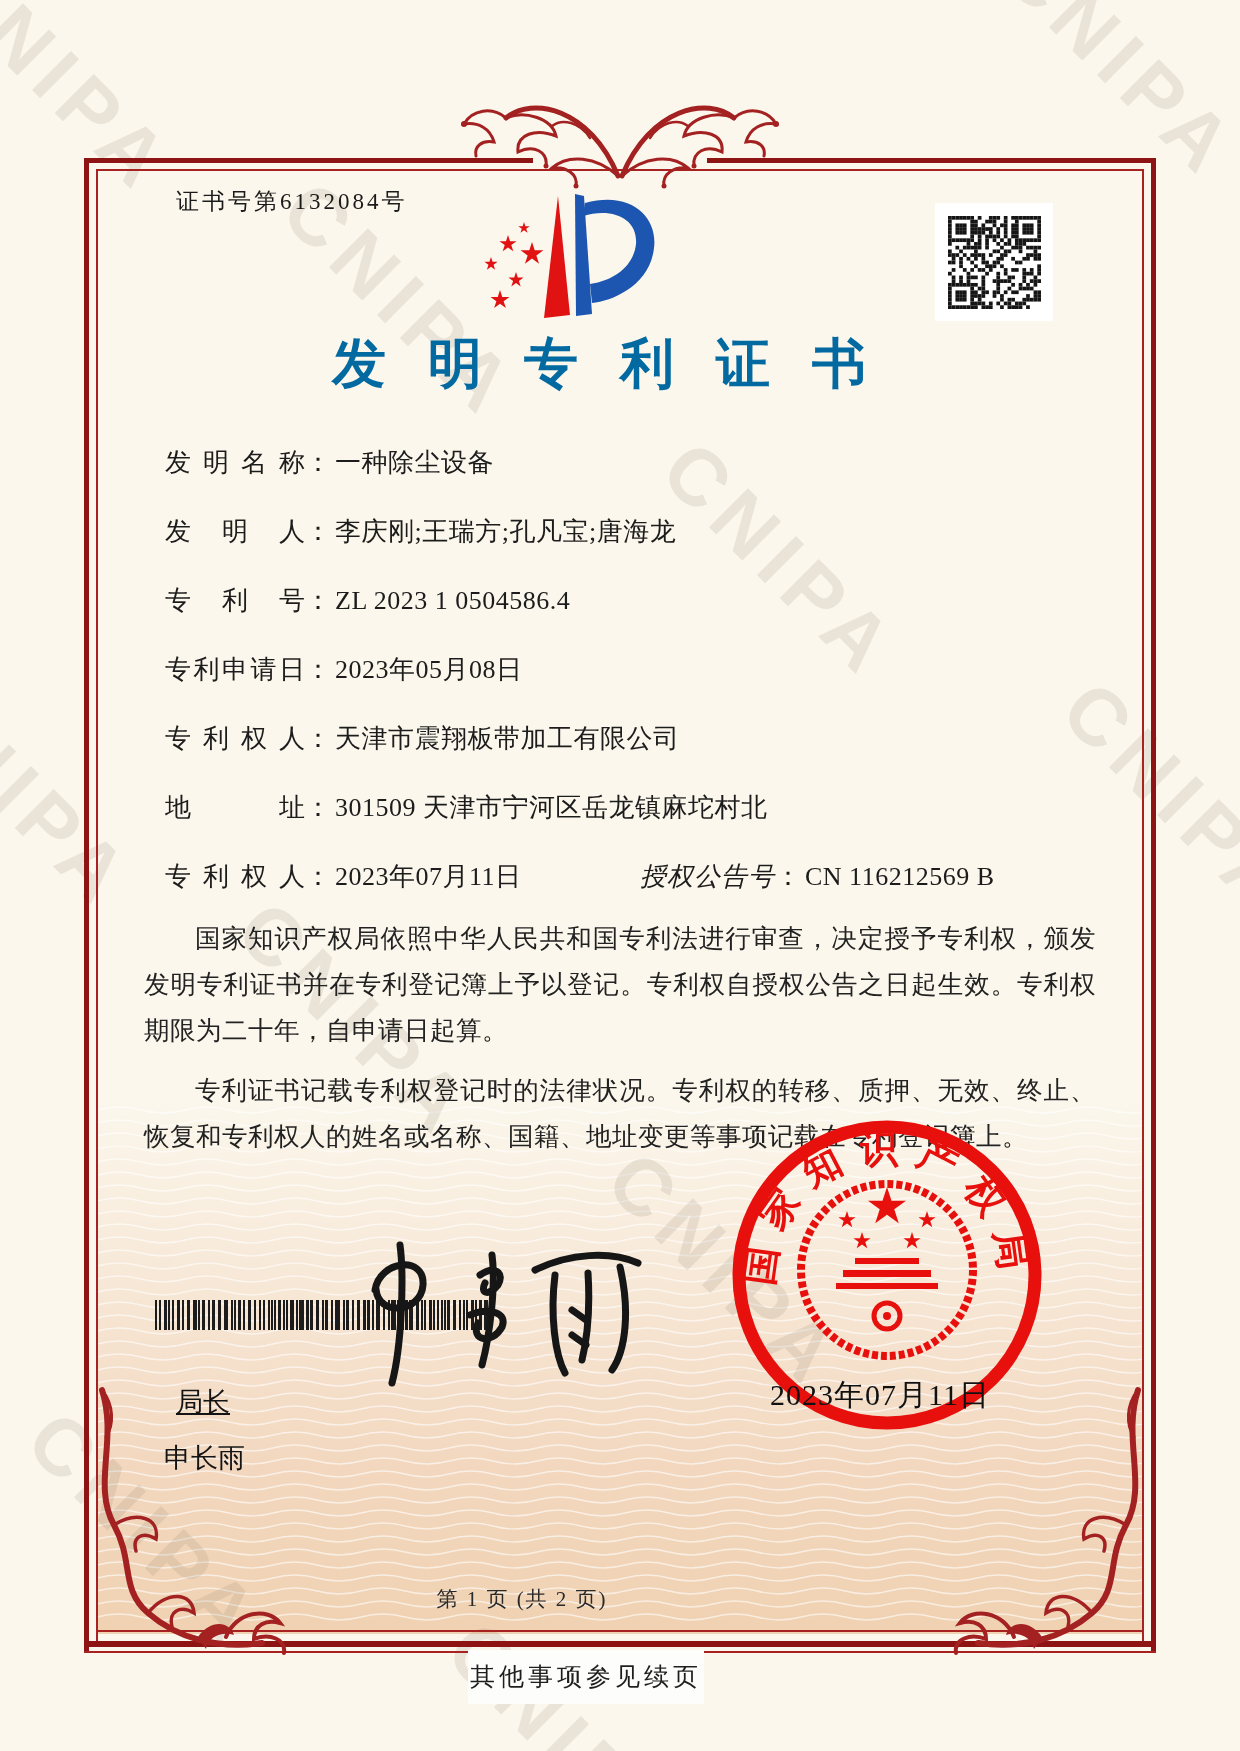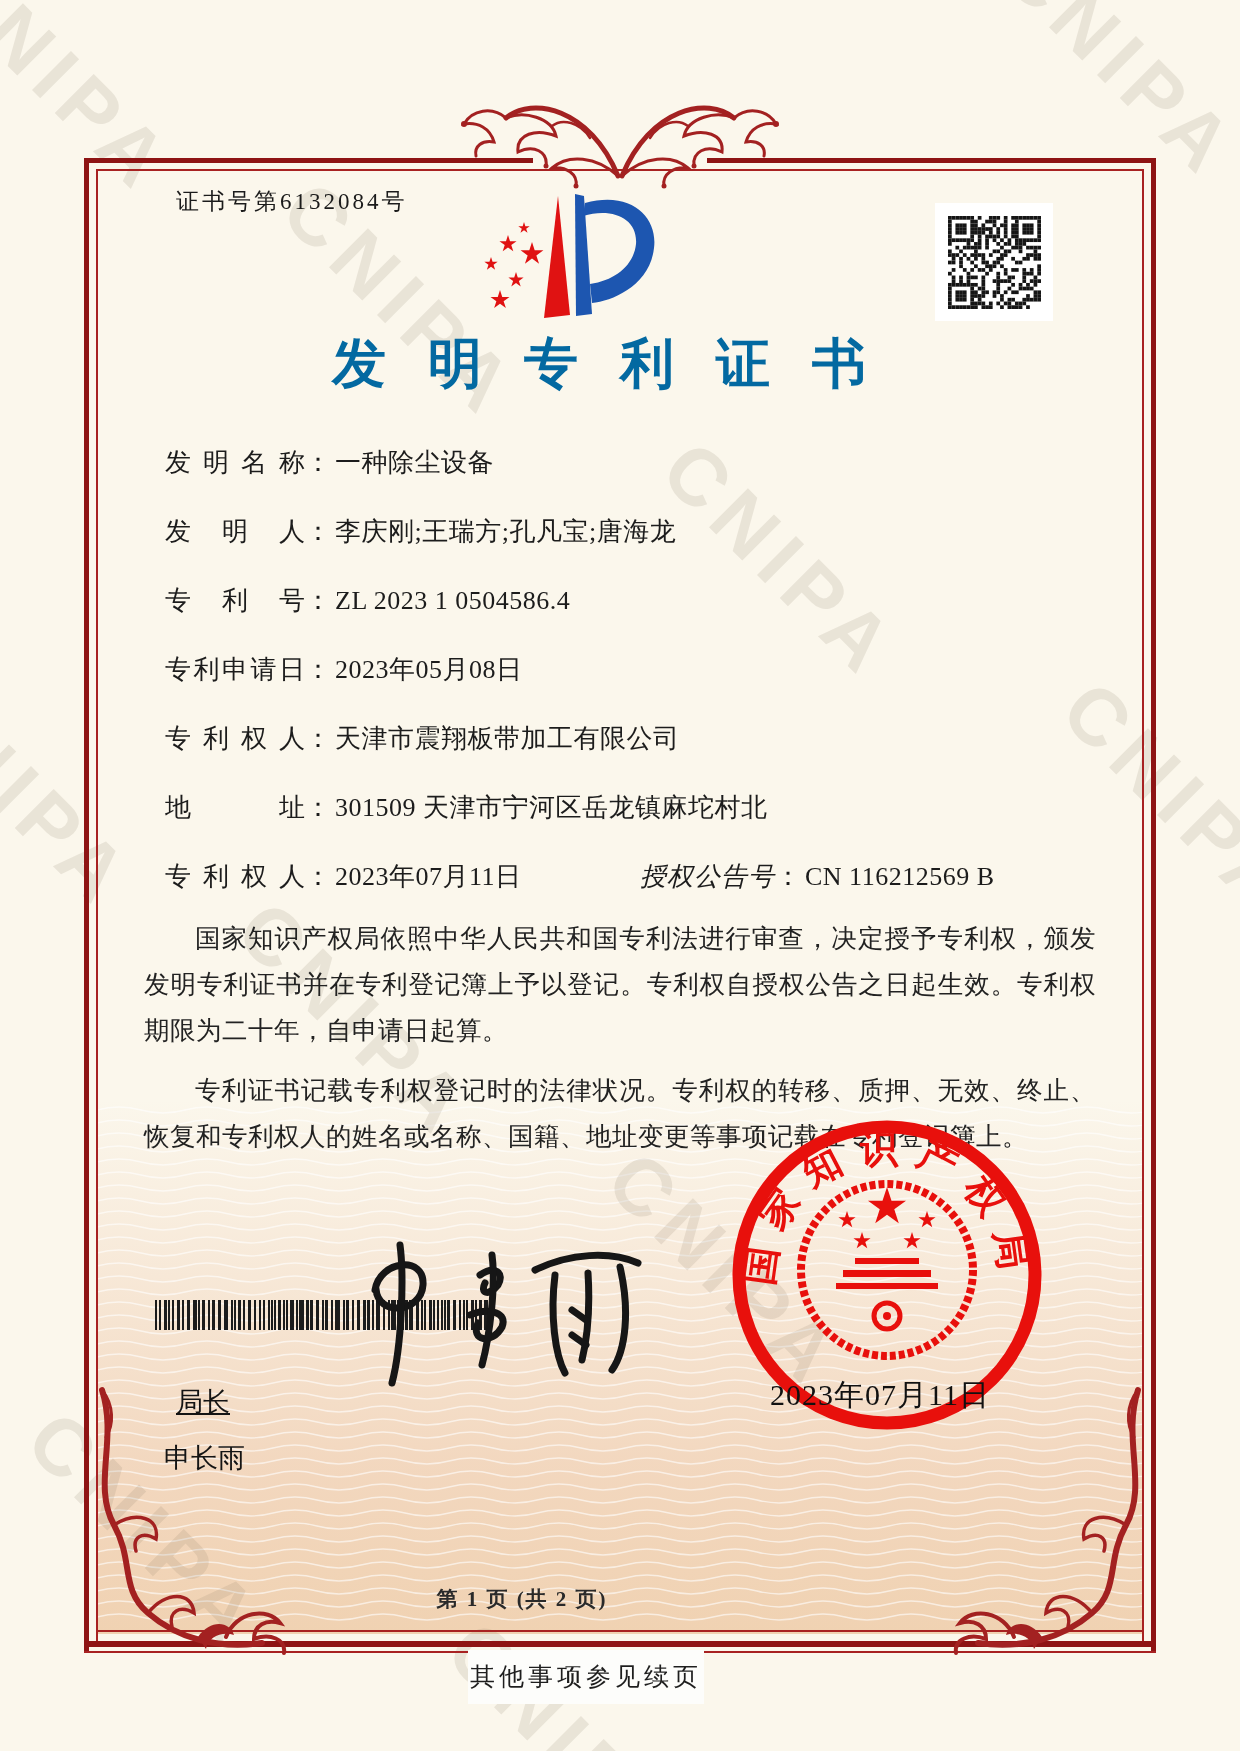--- a/index.html
+++ b/index.html
@@ -64,21 +64,21 @@
   .officer-name{left:164px;top:1440px;font-family:"Liberation Sans","DejaVu Sans",sans-serif;
                 font-size:27px;color:#141414;}
 
   #sigsvg{left:320px;top:1215px;z-index:4;}
   #sigsvg path{stroke:#161616;stroke-width:7px;fill:none;stroke-linecap:round;stroke-linejoin:round;}
 
   #sealsvg{left:722px;top:1110px;z-index:4;}
   .seal-org{font-size:38px;font-weight:700;letter-spacing:16px;}
   .seal-date{font-size:30px;fill:#111;letter-spacing:1px;}
 
-  .pageno{left:84px;width:876px;top:1585px;text-align:center;font-size:21px;letter-spacing:2px;color:#2a2a2a;font-weight:bold;}
+  .pageno{left:84px;width:876px;top:1585px;text-align:center;font-size:21px;letter-spacing:2px;color:#2a2a2a;}
   .contbox{left:468px;top:1650px;width:236px;height:54px;background:#fdfdfb;text-align:center;
            line-height:54px;font-size:25px;letter-spacing:4px;color:#1e1e1e;}
 </style>
 </head>
 <body>
 
 <div class="page">
 
   <svg width="0" height="0" style="position:absolute" aria-hidden="true">
     <defs>

